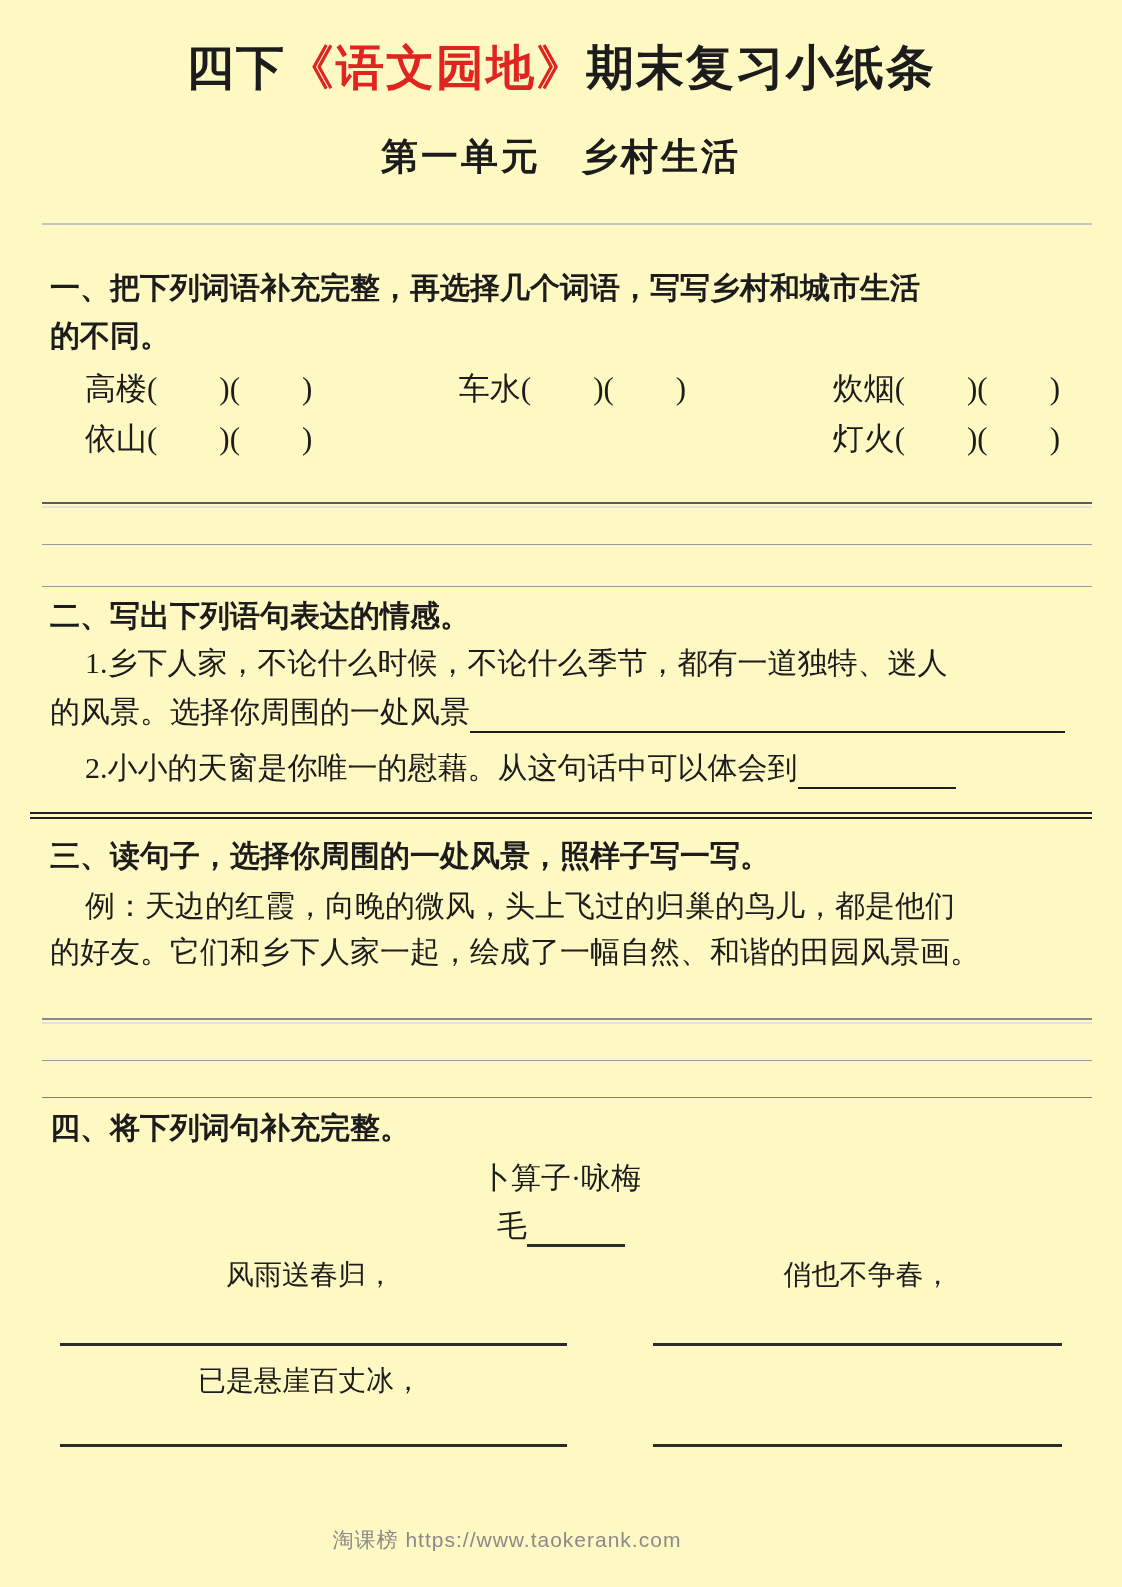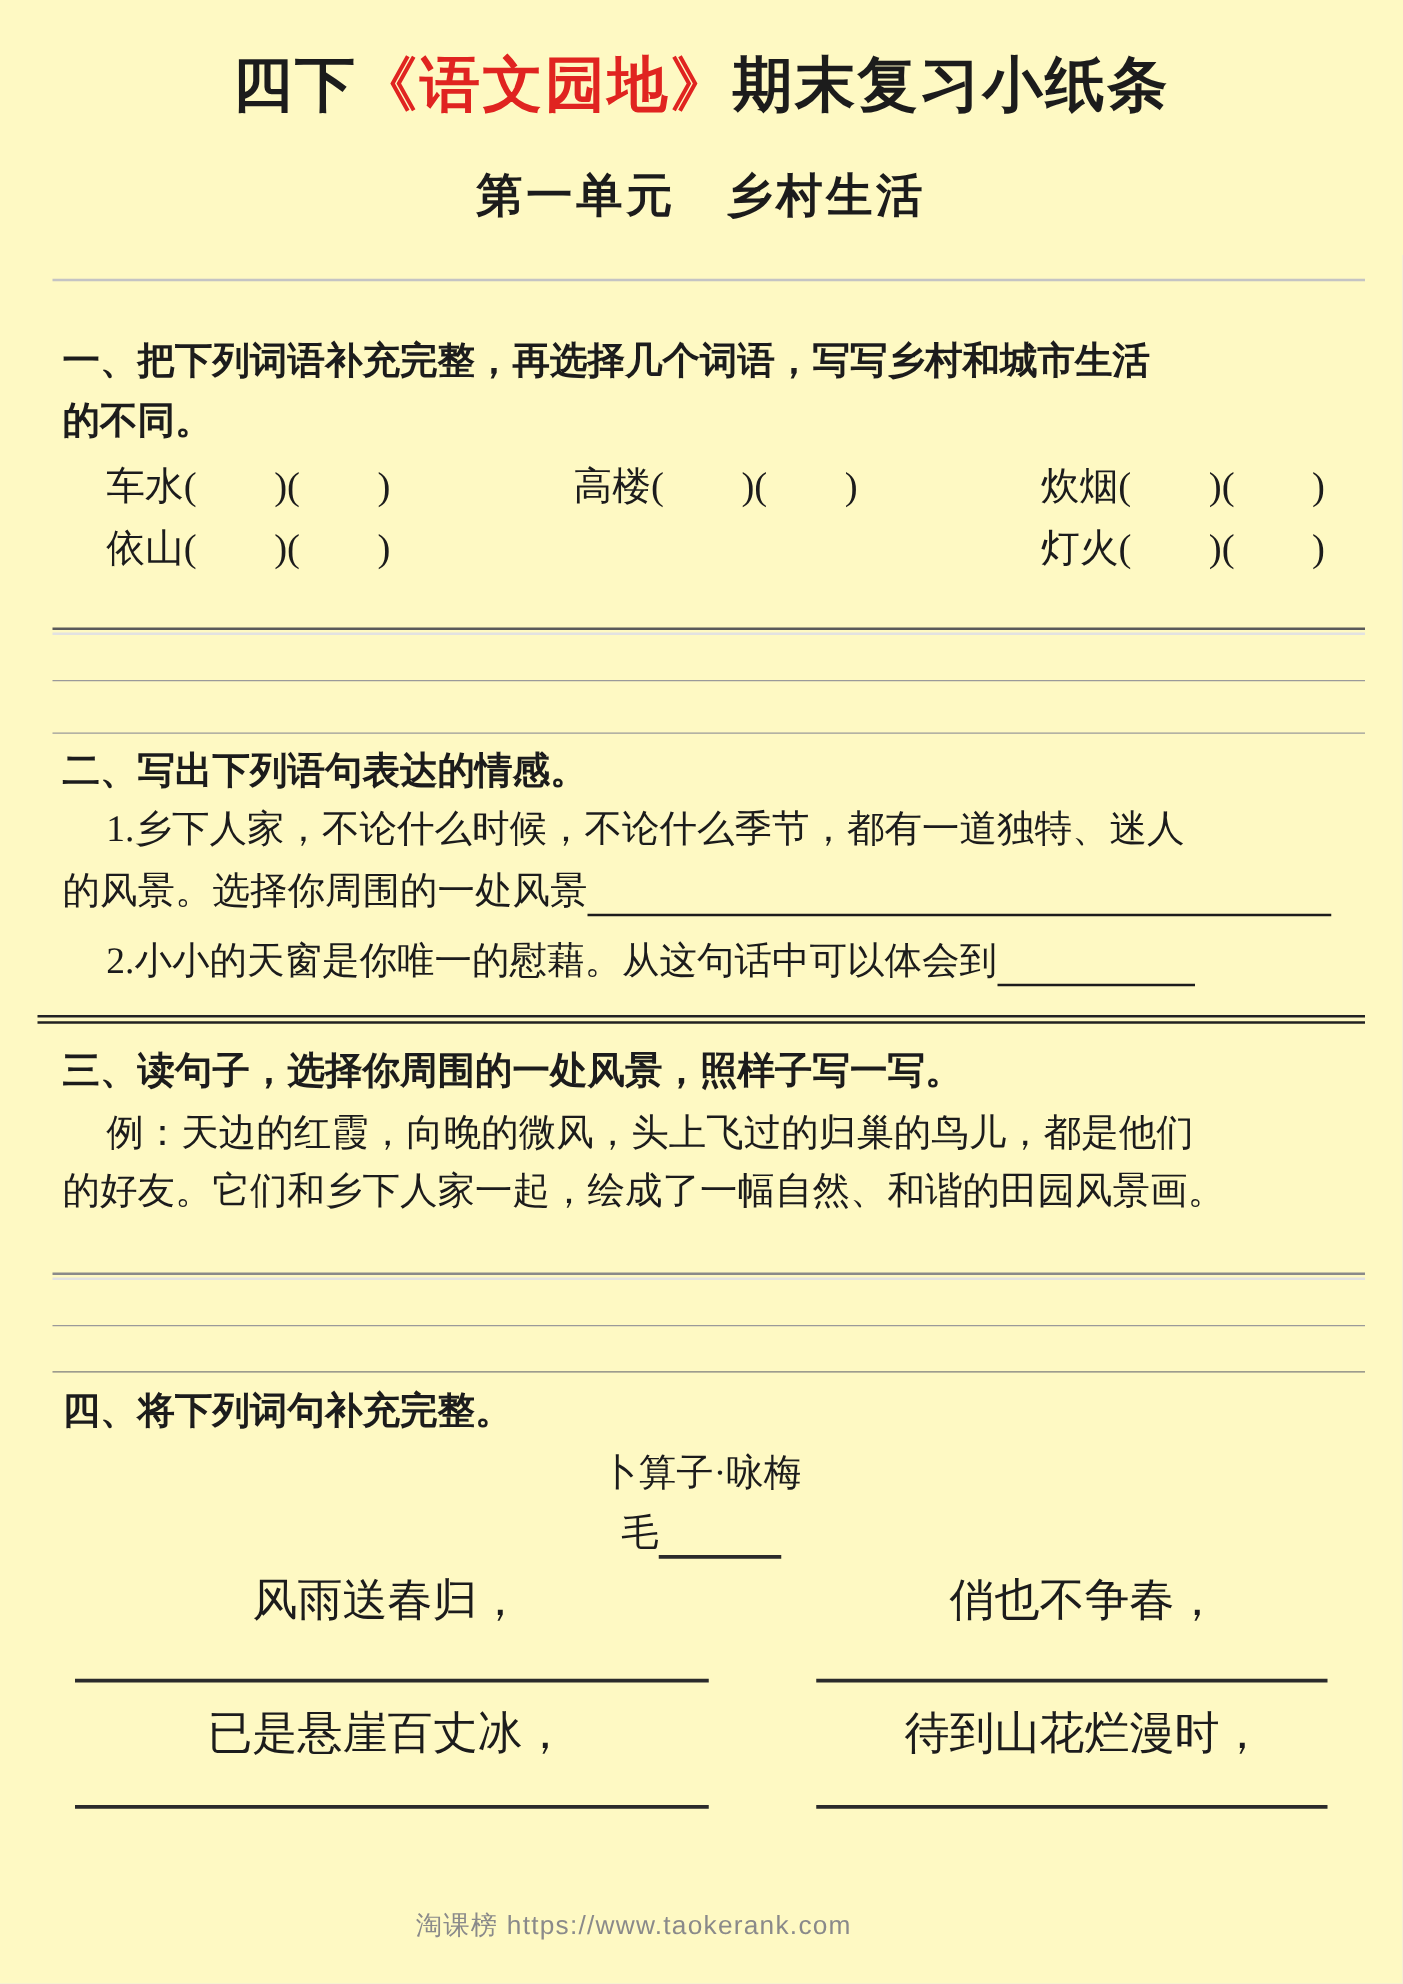--- a/index.html
+++ b/index.html
@@ -47,21 +47,21 @@
   .ans-light{border-top:1px solid #9a9a9a;}
   .dbl-rule{top:812px;left:30px;width:1062px;border-top:7px double #222;height:0;}
   .fill-line{
     display:inline-block;
     border-bottom:2px solid #1c1c1c;
     height:34px;vertical-align:bottom;
   }
   .flex-line{display:flex;align-items:flex-end;}
   .flex-line .grow{flex:1;}
   .poem-center{left:0;width:1122px;text-align:center;font-size:30px;white-space:nowrap;}
-  .verse-row{left:50px;width:1030px;display:flex;font-size:36px;}
+  .verse-row{left:50px;width:1030px;display:flex;font-size:28px;}
   .verse-cell-l{width:520px;text-align:center;}
   .verse-spacer{width:85px;}
   .verse-cell-r{width:425px;text-align:center;}
   .poem-blank{height:0;border-top:3px solid #2b2b2b;}
   .pb-l{left:60px;width:507px;}
   .pb-r{left:653px;width:409px;}
   .footer{
     top:1526px;left:0;width:1014px;
     text-align:center;
     font-family:"Liberation Sans","DejaVu Sans",sans-serif;
@@ -78,22 +78,22 @@
   </div>
 
   <div class="abs doc-subtitle">第一单元　乡村生活</div>
 
   <div class="abs rule-light-top"></div>
 
   <div class="abs sec-head" style="top:268px;">一、把下列词语补充完整，再选择几个词语，写写乡村和城市生活</div>
   <div class="abs sec-head" style="top:316px;">的不同。</div>
 
   <div class="abs word-row" style="top:368px;">
+    <span>高楼(　　)(　　)</span>
     <span>车水(　　)(　　)</span>
-    <span>高楼(　　)(　　)</span>
     <span>炊烟(　　)(　　)</span>
   </div>
   <div class="abs word-row" style="top:418px;">
     <span>依山(　　)(　　)</span>
     <span>灯火(　　)(　　)</span>
   </div>
 
   <div class="abs ans-line ans-dark" style="top:502px;"></div>
   <div class="abs ans-line ans-light" style="top:544px;"></div>
   <div class="abs ans-line ans-light" style="top:586px;"></div>
@@ -133,21 +133,20 @@
     <span class="verse-spacer"></span>
     <span class="verse-cell-r">俏也不争春，</span>
   </div>
 
   <div class="abs poem-blank pb-l" style="top:1343px;"></div>
   <div class="abs poem-blank pb-r" style="top:1343px;"></div>
 
   <div class="abs verse-row" style="top:1362px;align-items:center;">
     <span class="verse-cell-l">已是悬崖百丈冰，</span>
     <span class="verse-spacer"></span>
-    <span class="verse-cell-r">待到山花烂漫时，</span>
   </div>
 
   <div class="abs poem-blank pb-l" style="top:1444px;"></div>
   <div class="abs poem-blank pb-r" style="top:1444px;"></div>
 
   <div class="abs footer">淘课榜 https://www.taokerank.com</div>
 
 </div>
 
 </body></html>

